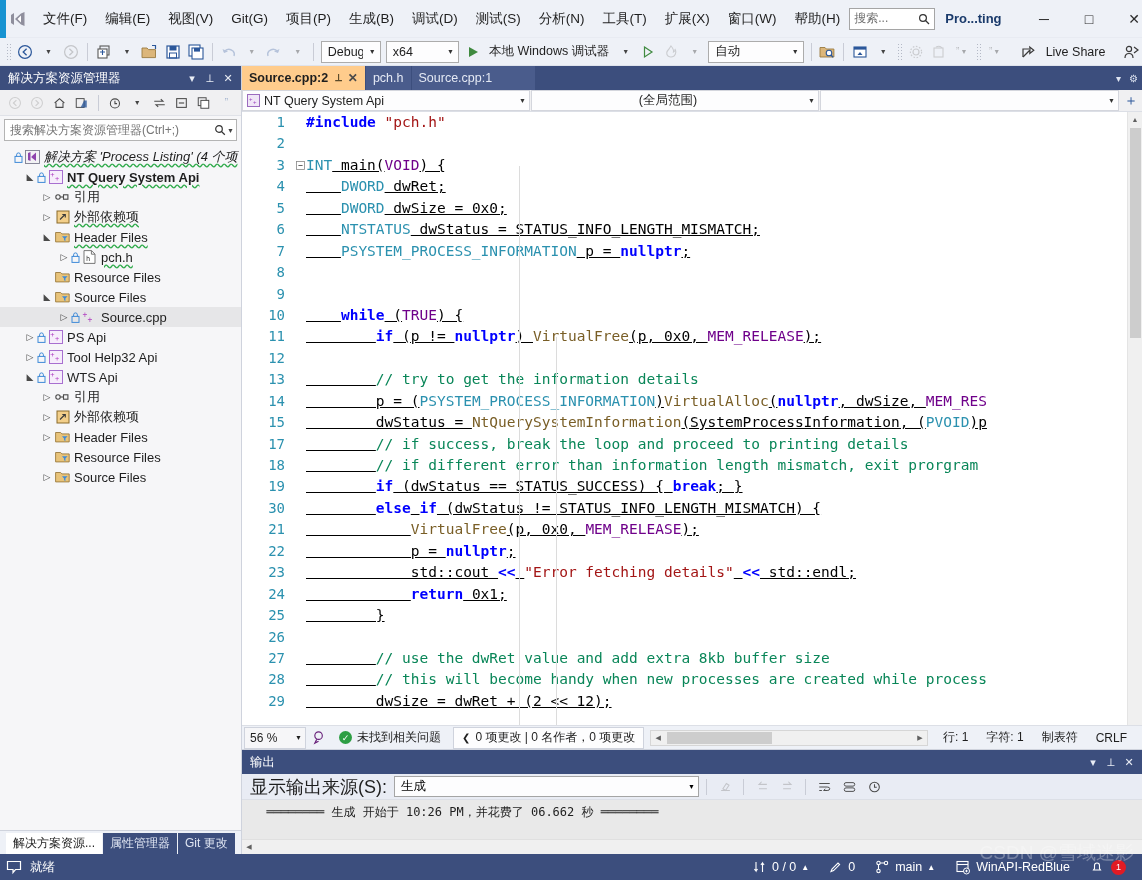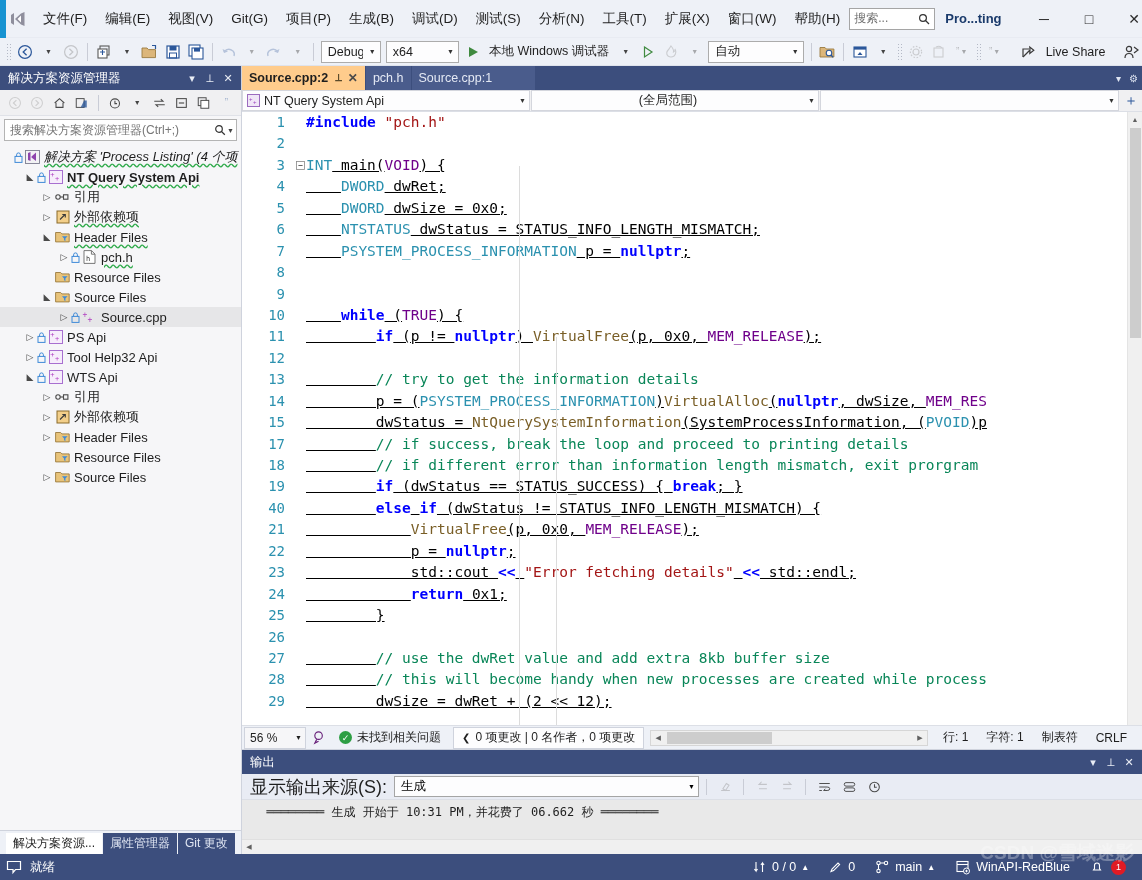--- a/index.html
+++ b/index.html
@@ -370,21 +370,21 @@
   .sb-right { margin-left: auto; display: flex; align-items: center; }
   .sb-badge {
     width: 15px; height: 15px; border-radius: 50%;
     background: #e01b24; color: #fff; font-size: 9px;
     display: flex; align-items: center; justify-content: center;
     margin-left: 2px;
   }
   .watermark {
     position: absolute; right: 8px; bottom: 14px;
     font-size: 19px; color: rgba(255,255,255,0.30);
-    font-weight: bold; pointer-events: none; white-space: nowrap;
+    font-weight: normal; pointer-events: none; white-space: nowrap;
   }
   svg { display: block; }
 </style>
 </head>
 <body>
 
 <div id="app">
 
   <div class="titlebar">
     <div class="accent-strip"></div>
@@ -945,21 +945,21 @@
             <div class="cline"><span class="lnum">9</span><span class="fold"></span><span class="ctext"></span></div>
             <div class="cline"><span class="lnum">10</span><span class="fold"></span><span class="ctext"><span class="pl">    </span><span class="k">while</span><span class="pl"> (</span><span class="gl">TRUE</span><span class="pl">) {</span></span></div>
             <div class="cline"><span class="lnum">11</span><span class="fold"></span><span class="ctext"><span class="pl">        </span><span class="k">if</span><span class="pl"> (p != </span><span class="k">nullptr</span><span class="pl">) </span><span class="fn">VirtualFree</span><span class="pl">(p, 0x0, </span><span class="gl">MEM_RELEASE</span><span class="pl">);</span></span></div>
             <div class="cline"><span class="lnum">12</span><span class="fold"></span><span class="ctext"></span></div>
             <div class="cline"><span class="lnum">13</span><span class="fold"></span><span class="ctext"><span class="pl">        </span><span class="cm">// try to get the information details</span></span></div>
             <div class="cline"><span class="lnum">14</span><span class="fold"></span><span class="ctext"><span class="pl">        p = (</span><span class="ty">PSYSTEM_PROCESS_INFORMATION</span><span class="pl">)</span><span class="fn">VirtualAlloc</span><span class="pl">(</span><span class="k">nullptr</span><span class="pl">, dwSize, </span><span class="gl">MEM_RES</span></span></div>
             <div class="cline"><span class="lnum">15</span><span class="fold"></span><span class="ctext"><span class="pl">        dwStatus = </span><span class="fn">NtQuerySystemInformation</span><span class="pl">(SystemProcessInformation, (</span><span class="ty">PVOID</span><span class="pl">)p</span></span></div>
             <div class="cline"><span class="lnum">17</span><span class="fold"></span><span class="ctext"><span class="pl">        </span><span class="cm">// if success, break the loop and proceed to printing details</span></span></div>
             <div class="cline"><span class="lnum">18</span><span class="fold"></span><span class="ctext"><span class="pl">        </span><span class="cm">// if different error than information length mismatch, exit prorgram</span></span></div>
             <div class="cline"><span class="lnum">19</span><span class="fold"></span><span class="ctext"><span class="pl">        </span><span class="k">if</span><span class="pl"> (dwStatus == STATUS_SUCCESS) { </span><span class="k">break</span><span class="pl">; }</span></span></div>
-            <div class="cline"><span class="lnum">40</span><span class="fold"></span><span class="ctext"><span class="pl">        </span><span class="k">else</span><span class="pl"> </span><span class="k">if</span><span class="pl"> (dwStatus != STATUS_INFO_LENGTH_MISMATCH) {</span></span></div>
+            <div class="cline"><span class="lnum">30</span><span class="fold"></span><span class="ctext"><span class="pl">        </span><span class="k">else</span><span class="pl"> </span><span class="k">if</span><span class="pl"> (dwStatus != STATUS_INFO_LENGTH_MISMATCH) {</span></span></div>
             <div class="cline"><span class="lnum">21</span><span class="fold"></span><span class="ctext"><span class="pl">            </span><span class="fn">VirtualFree</span><span class="pl">(p, 0x0, </span><span class="gl">MEM_RELEASE</span><span class="pl">);</span></span></div>
             <div class="cline"><span class="lnum">22</span><span class="fold"></span><span class="ctext"><span class="pl">            p = </span><span class="k">nullptr</span><span class="pl">;</span></span></div>
             <div class="cline"><span class="lnum">23</span><span class="fold"></span><span class="ctext"><span class="pl">            std::cout </span><span class="k">&lt;&lt;</span><span class="pl"> </span><span class="st">"Error fetching details"</span><span class="pl"> </span><span class="k">&lt;&lt;</span><span class="pl"> std::endl;</span></span></div>
             <div class="cline"><span class="lnum">24</span><span class="fold"></span><span class="ctext"><span class="pl">            </span><span class="k">return</span><span class="pl"> 0x1;</span></span></div>
             <div class="cline"><span class="lnum">25</span><span class="fold"></span><span class="ctext"><span class="pl">        }</span></span></div>
             <div class="cline"><span class="lnum">26</span><span class="fold"></span><span class="ctext"></span></div>
             <div class="cline"><span class="lnum">27</span><span class="fold"></span><span class="ctext"><span class="pl">        </span><span class="cm">// use the dwRet value and add extra 8kb buffer size</span></span></div>
             <div class="cline"><span class="lnum">28</span><span class="fold"></span><span class="ctext"><span class="pl">        </span><span class="cm">// this will become handy when new processes are created while process</span></span></div>
             <div class="cline"><span class="lnum">29</span><span class="fold"></span><span class="ctext"><span class="pl">        dwSize = dwRet + (2 &lt;&lt; 12);</span></span></div>
             <div class="indentguide" style="left: 277px; top: 54px; height: 624px;"></div>
@@ -1047,21 +1047,21 @@
             </svg>
           </span>
           <span class="se-btn">
             <svg width="15" height="14" viewBox="0 0 16 16">
               <circle cx="8" cy="8" r="5.5" fill="none" stroke="#4a4a4a" stroke-width="1.2"></circle>
               <path d="M8 4.8 v3.4 h2.6" fill="none" stroke="#4a4a4a" stroke-width="1.2"></path>
             </svg>
           </span>
         </div>
         <div class="out-body" id="outbody">
-            <div class="out-line">  ════════ 生成 开始于 10:31 PM，并花费了 06.662 秒 ════════</div>
+            <div class="out-line">  ════════ 生成 开始于 10:26 PM，并花费了 06.662 秒 ════════</div>
           </div>
         <div class="out-hscroll">
           <span class="hs-arrow">◀</span>
         </div>
       </div>
 
     </div>
   </div>
 
   <div class="statusbar">

